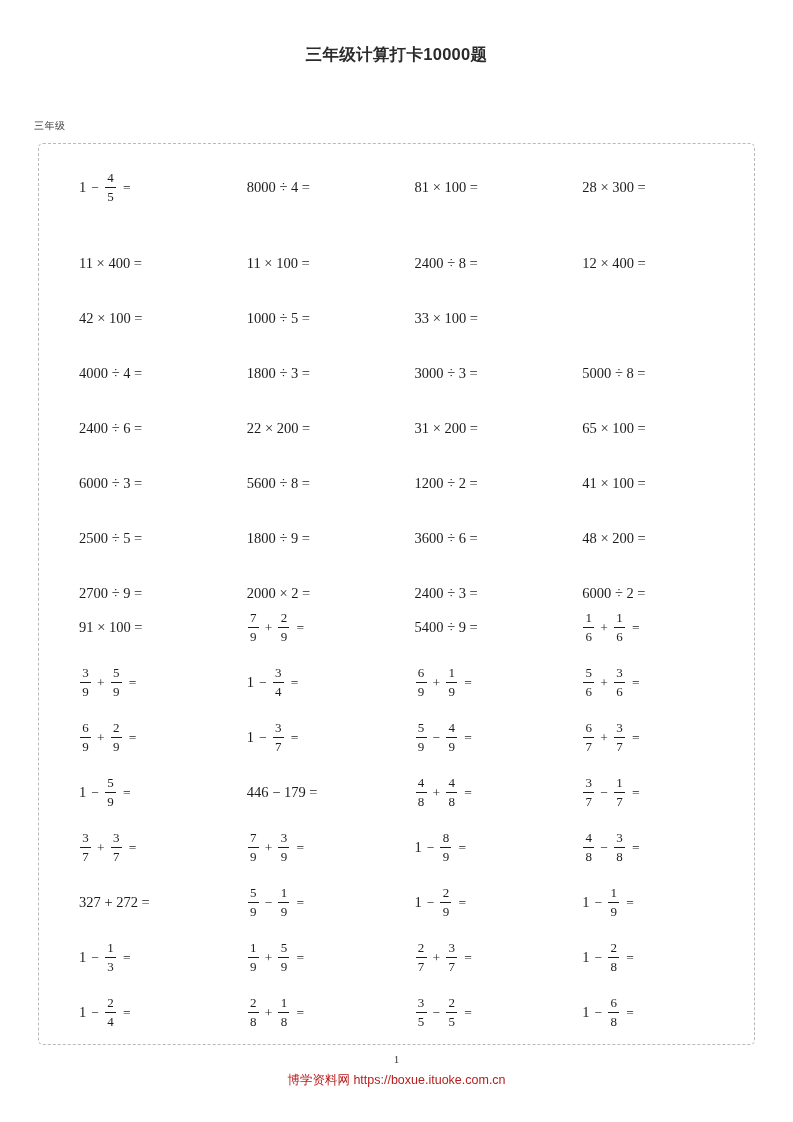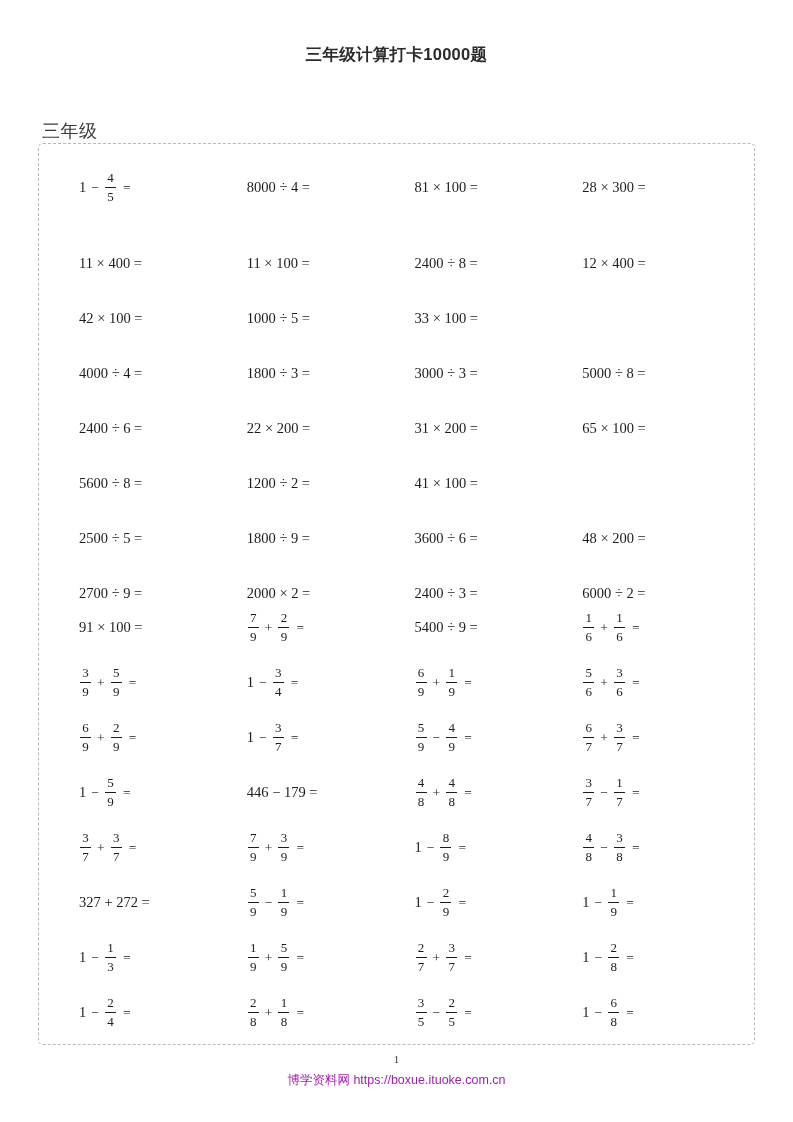--- a/index.html
+++ b/index.html
@@ -35,22 +35,22 @@
     font-weight: 700;
     letter-spacing: 0.3px;
     color: #2b2b2b;
     font-family: "Liberation Sans", "DejaVu Sans", sans-serif;
   }
 
   
   .section-label {
     position: absolute;
     top: 119px;
-    left: 42px;
-    font-size: 18px;
+    left: 34px;
+    font-size: 10px;
     color: #3a3a3a;
     font-family: Liberation Serif, serif;
     letter-spacing: 0.5px;
   }
 
   
   .exercise-box {
     position: absolute;
     top: 143px;
     left: 38px;
@@ -150,21 +150,21 @@
     font-size: 11px;
     color: #3a3a3a;
   }
   .footer-credit {
     position: absolute;
     top: 1072px;
     left: 0;
     width: 793px;
     text-align: center;
     font-size: 12.5px;
-    color: #a21caf;
+    color: #b91c1c;
     font-family: "Liberation Sans", "DejaVu Sans", sans-serif;
   }
 </style>
 </head>
 <body>
 
 <div class="page">
 
   <div class="doc-title">三年级计算打卡10000题</div>
 
@@ -280,20 +280,25 @@
           </div>
           <div class="cell">
             <span class="expr">
               <span class="tok">65 × 100 =</span>
             </span>
           </div>
         </div>
         <div class="row tall">
           <div class="cell">
             <span class="expr">
+              <span class="tok">6000 ÷ 3 =</span>
+            </span>
+          </div>
+          <div class="cell">
+            <span class="expr">
               <span class="tok">5600 ÷ 8 =</span>
             </span>
           </div>
           <div class="cell">
             <span class="expr">
               <span class="tok">1200 ÷ 2 =</span>
             </span>
           </div>
           <div class="cell">
             <span class="expr">

